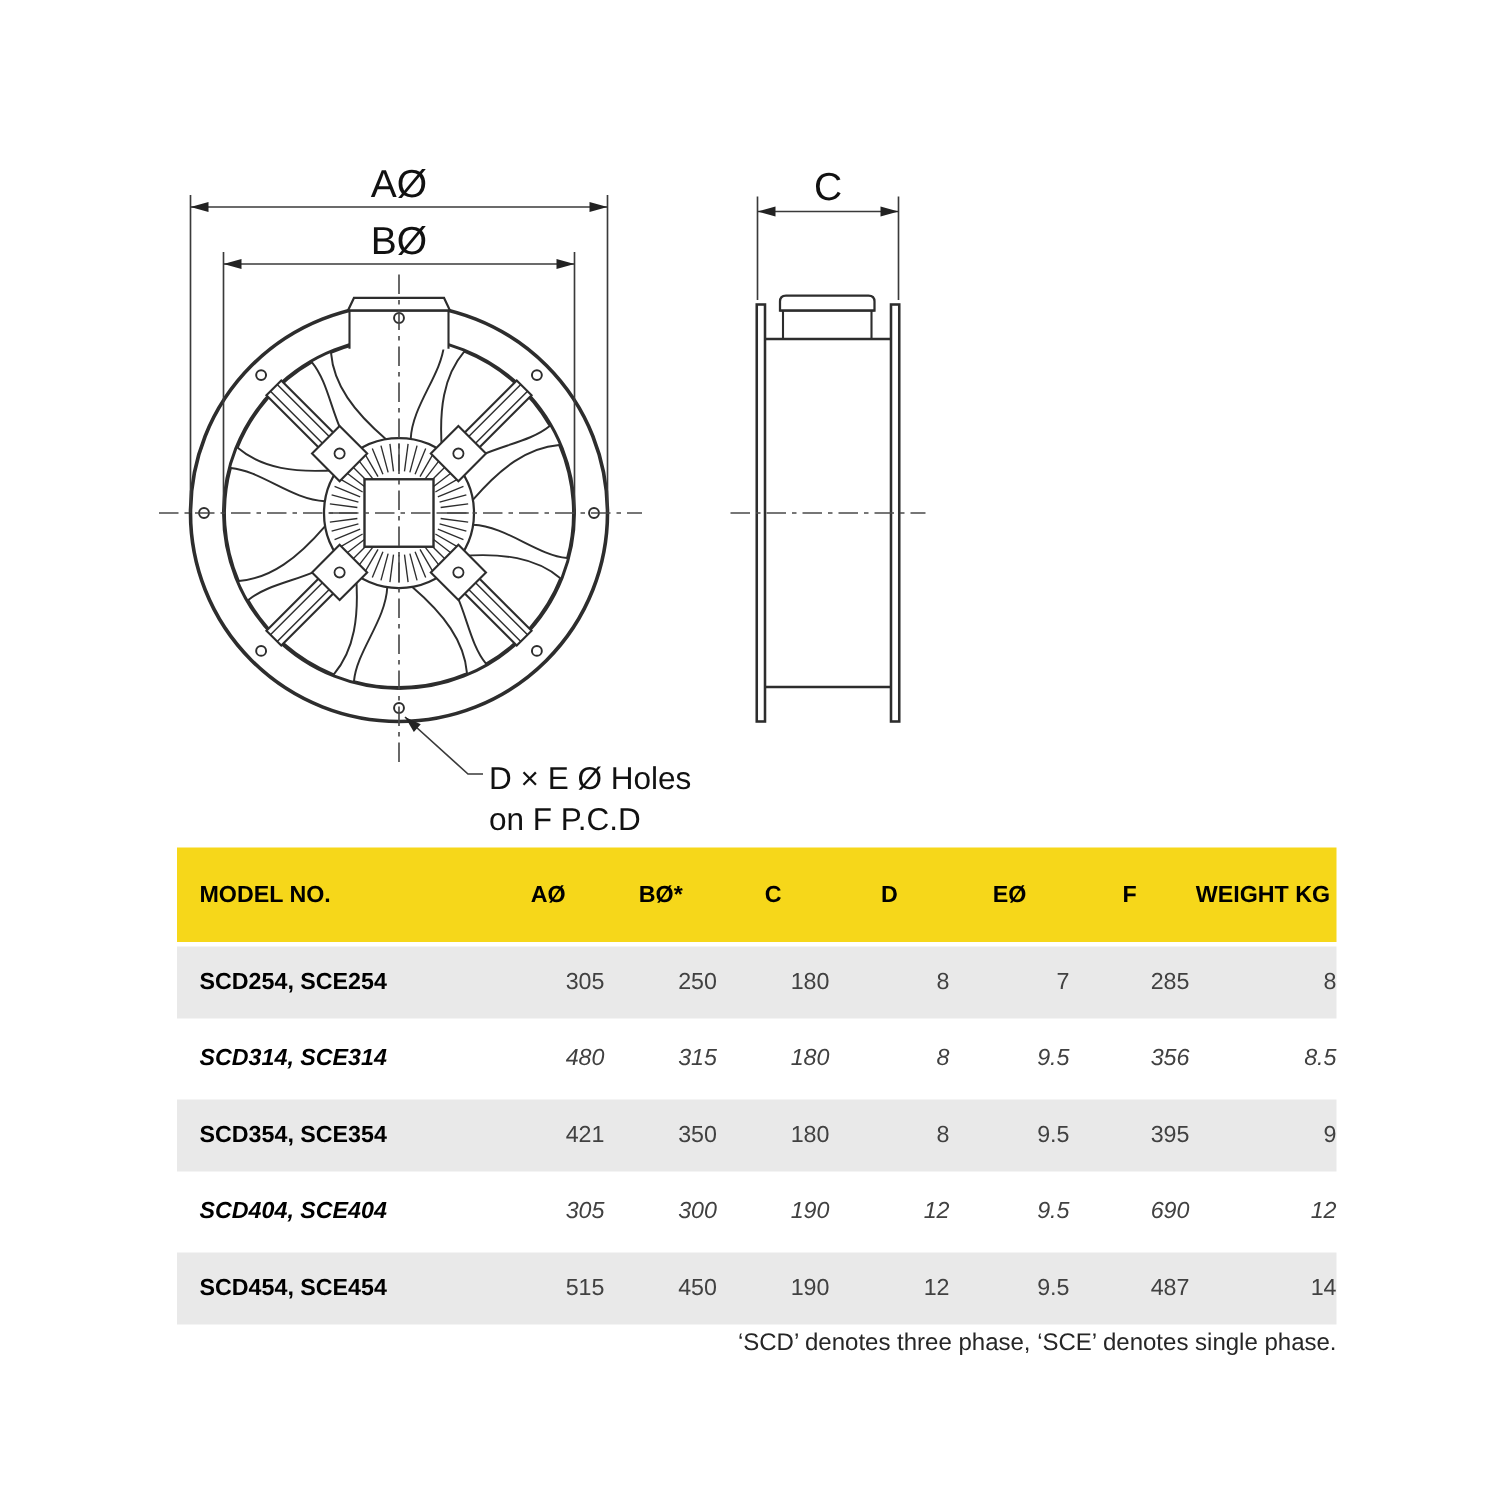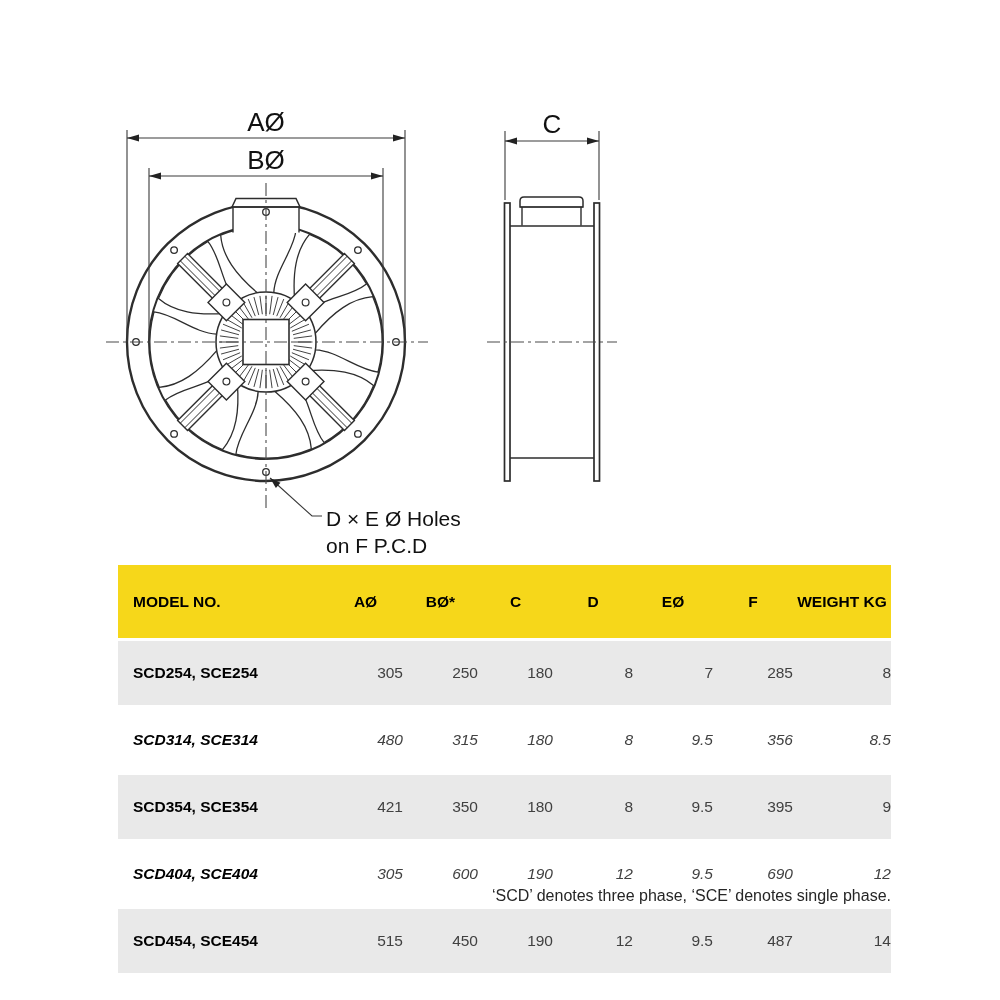--- a/index.html
+++ b/index.html
@@ -13,24 +13,24 @@
   .drawing{position:absolute;left:0;top:0;}
   .dwg-line{stroke:var(--ink);fill:none;}
   .dim-line{stroke:#3a3a3a;stroke-width:1.1;fill:none;}
   .dim-arrow{fill:#222;stroke:none;}
   .centerline{stroke:#4a4a4a;stroke-width:1.1;fill:none;stroke-dasharray:13 4 3 4;}
   .dim-label{font-family:"Liberation Sans",sans-serif;font-size:26px;fill:#111;text-anchor:middle;}
   .callout-label{font-family:"Liberation Sans",sans-serif;font-size:21px;fill:#111;text-anchor:start;}
 
   .spec-table{position:absolute;left:118px;top:565px;width:773px;}
   .t-grid{display:grid;grid-template-columns:210px 75px 75px 75px 80px 80px 80px 98px;align-items:center;}
-  .t-header{height:73px;background:var(--yellow);}
+  .t-header{height:63px;background:var(--yellow);}
   .th{font-weight:bold;font-size:15.5px;color:#000;text-align:center;line-height:17px;}
   .th.model,.td.model{text-align:left;padding-left:15px;}
-  .t-row{height:64px;margin-top:3px;}
+  .t-row{height:48px;margin-top:3px;}
   .t-row.gray{background:var(--rowgray);}
   .t-row.white{background:#ffffff;font-style:italic;}
   .td{font-size:15.5px;color:#414141;text-align:right;}
   .td.model{font-weight:bold;color:#000;}
 
   .notes{position:absolute;left:118px;top:884px;width:773px;text-align:right;
          font-size:16px;line-height:23.5px;color:#262626;}
   .notes span{display:block;}
 </style>
 </head>
@@ -239,21 +239,21 @@
         <div class="td">350</div>
         <div class="td">180</div>
         <div class="td">8</div>
         <div class="td">9.5</div>
         <div class="td">395</div>
         <div class="td">9</div>
       </div>
       <div class="t-grid t-row white">
         <div class="td model">SCD404, SCE404</div>
         <div class="td">305</div>
-        <div class="td">600</div>
+        <div class="td">300</div>
         <div class="td">190</div>
         <div class="td">12</div>
         <div class="td">9.5</div>
         <div class="td">690</div>
         <div class="td">12</div>
       </div>
       <div class="t-grid t-row gray">
         <div class="td model">SCD454, SCE454</div>
         <div class="td">515</div>
         <div class="td">450</div>

